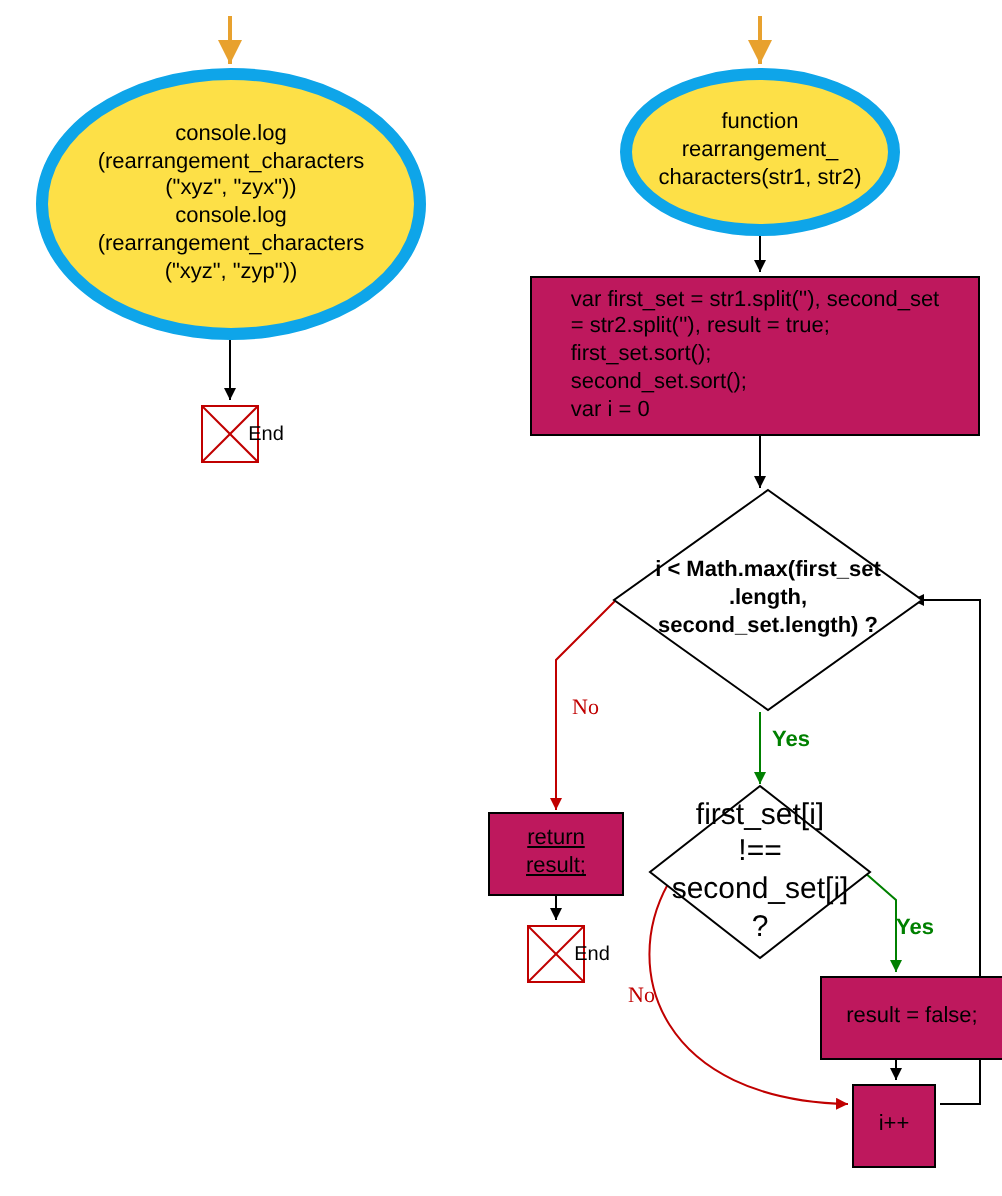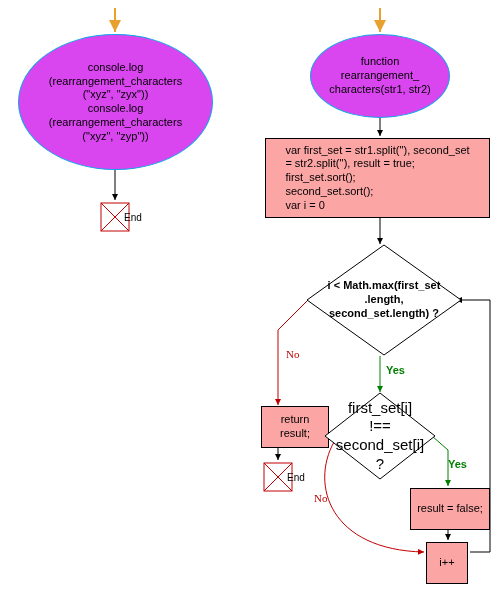--- a/index.html
+++ b/index.html
@@ -17,28 +17,28 @@
   .node {
     position: absolute;
     box-sizing: border-box;
     text-align: center;
     display: flex;
     align-items: center;
     justify-content: center;
     line-height: 1.25;
   }
   .ellipse {
-    border: 1px solid #0ea5e9;
+    border: 6px solid #0ea5e9;
     border-radius: 50%;
-    background: #d946ef;
+    background: #fde047;
     padding: 6px 10px;
   }
   .rect {
     border: 1px solid #000;
-    background: #fca5a5;
+    background: #be185d;
     padding: 20px 6px;
     text-align: left;
   }
   .rect.center { text-align: center; }
   .diamond-wrap {
     position: absolute;
   }
   .diamond {
     width: 100%;
     height: 100%;
@@ -158,41 +158,41 @@
   <div class="diamond">
     <svg viewBox="0 0 156 112" preserveAspectRatio="none">
       <polygon points="78,1 155,56 78,111 1,56" fill="#fff" stroke="#000"></polygon>
     </svg>
   </div>
   <div class="diamond-text" style="white-space:pre-line;">i &lt; Math.max(first_set
 .length,
 second_set.length) ?</div>
 </div>
 
-<div class="node rect center" style="left:261px; top:406px; width:68px; height:32px; justify-content:center;">return result;</div>
+<div class="node rect center" style="left:244px; top:406px; width:68px; height:32px; justify-content:center;text-decoration:underline;">return result;</div>
 
 <div class="end-sym" style="left:263px; top:462px; width:30px; height:30px;">
   <svg viewBox="0 0 30 30">
     <rect x="1" y="1" width="28" height="28" fill="#fff" stroke="#c00000"></rect>
     <line x1="1" y1="1" x2="29" y2="29" stroke="#c00000"></line>
     <line x1="29" y1="1" x2="1" y2="29" stroke="#c00000"></line>
   </svg>
   <div class="end-label">End</div>
 </div>
 
 <div class="diamond-wrap" style="left:324px; top:392px; width:112px; height:88px;">
   <div class="diamond">
     <svg viewBox="0 0 112 88" preserveAspectRatio="none">
       <polygon points="56,1 111,44 56,87 1,44" fill="#fff" stroke="#000"></polygon>
     </svg>
   </div>
   <div class="diamond-text" style="white-space:pre-line; padding:0 12px; font-size:15px;">first_set[i] !==
 second_set[i] ?</div>
 </div>
 
-<div class="node rect center" style="left:410px; top:488px; width:80px; height:22px; justify-content:center;">result = false;</div>
+<div class="node rect center" style="left:410px; top:488px; width:92px; height:22px; justify-content:center;">result = false;</div>
 
 <div class="node rect center" style="left:426px; top:542px; width:42px; height:22px; justify-content:center;">i++</div>
 
 <div class="edge-label no" style="left:286px; top:348px;">No</div>
 <div class="edge-label yes" style="left:386px; top:364px;">Yes</div>
 <div class="edge-label yes" style="left:448px; top:458px;">Yes</div>
 <div class="edge-label no" style="left:314px; top:492px;">No</div>
 
 </body></html>

